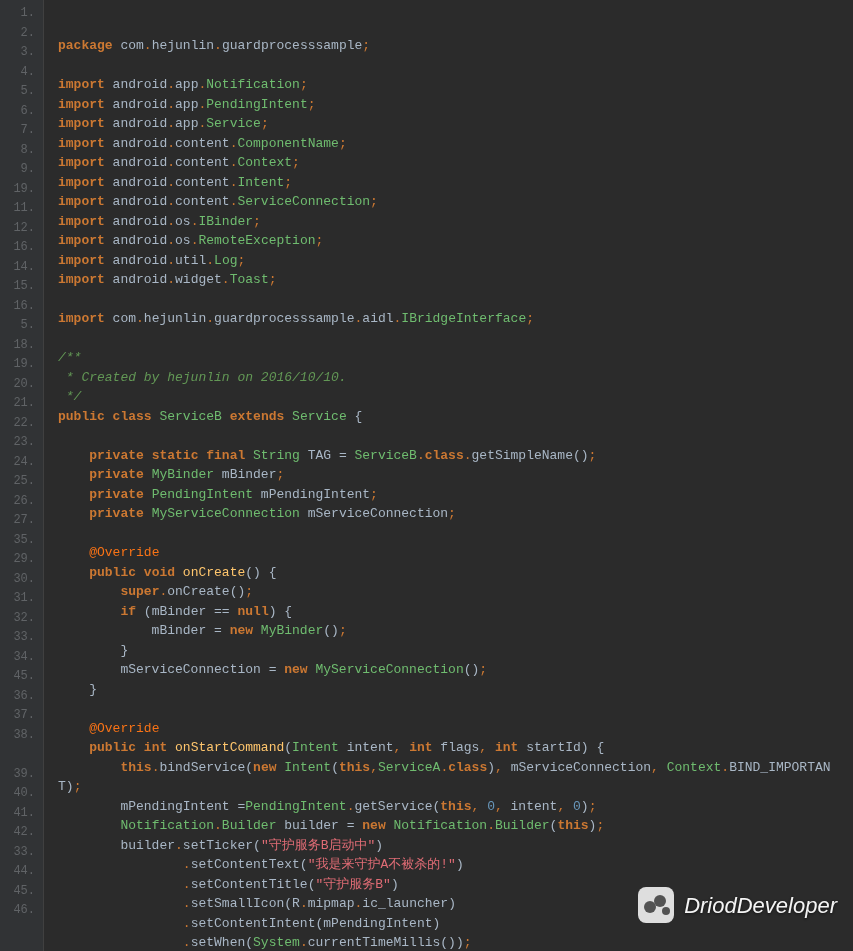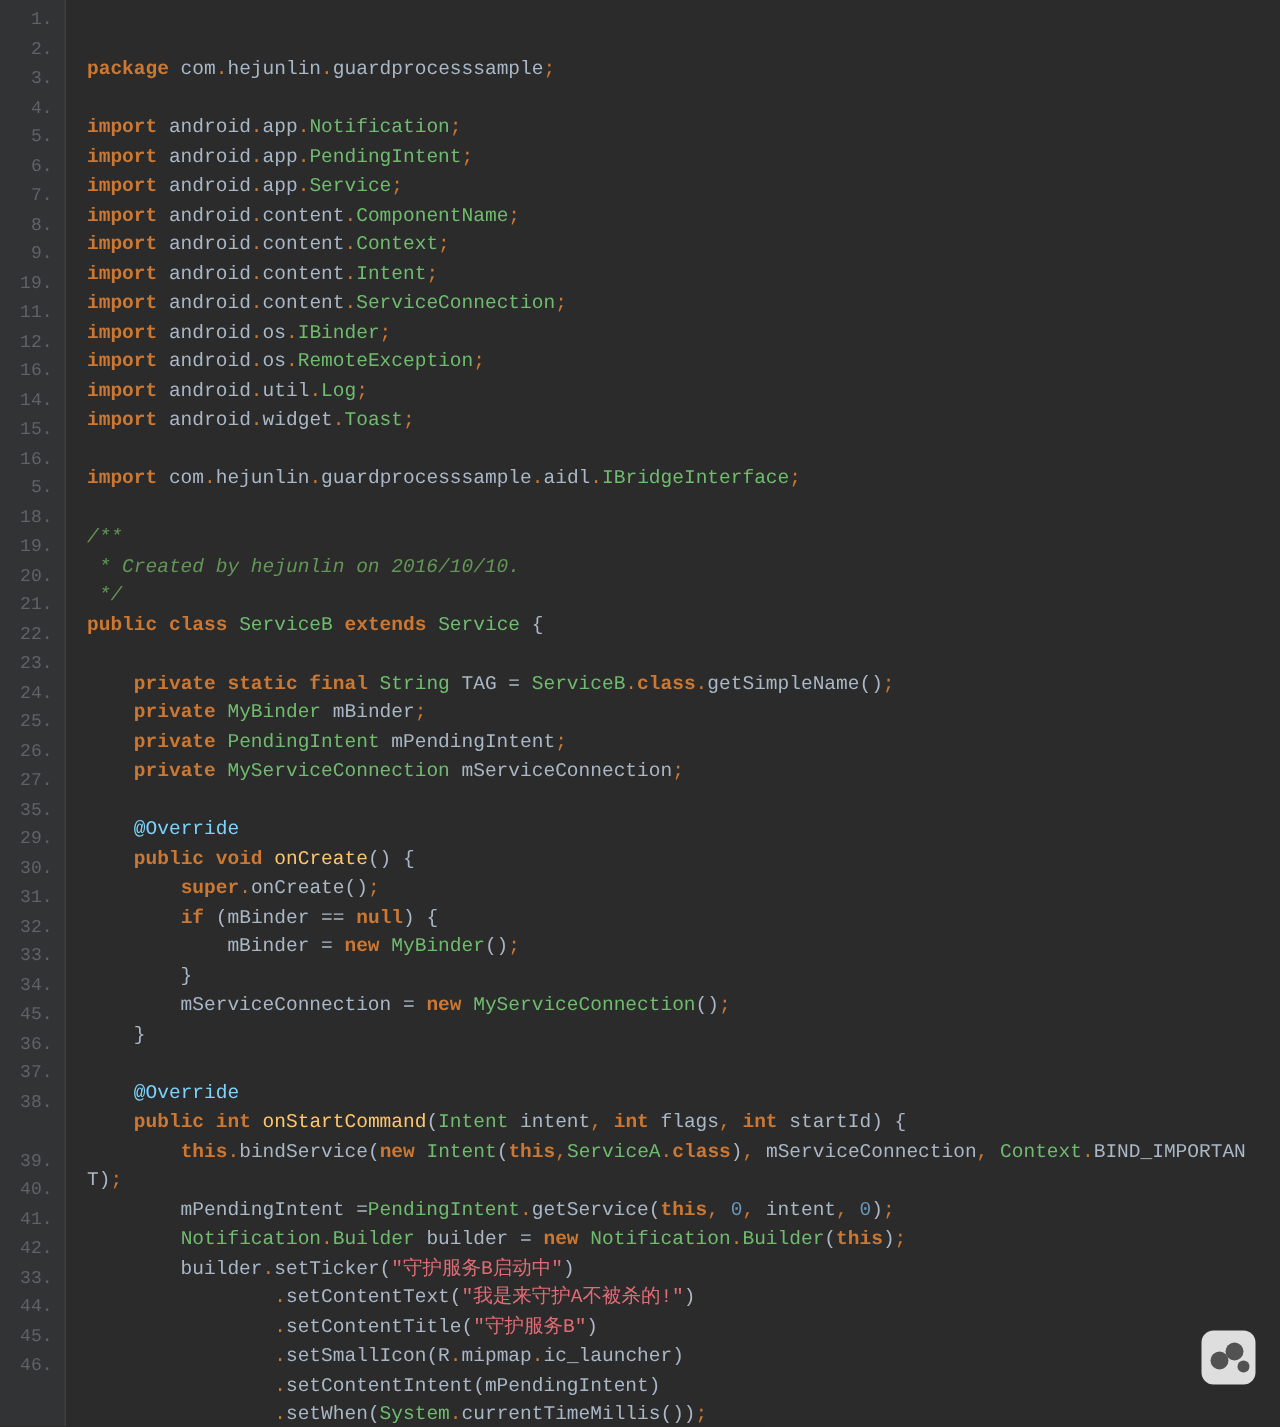--- a/index.html
+++ b/index.html
@@ -39,21 +39,21 @@
   margin-top: 32px;
 }
 .code .line {
   height: 19.5px;
   line-height: 19.5px;
 }
 .kw { color: #cc7832; font-weight: bold; }
 .cls { color: #6fbc6f; text-align: center; }
 .str { color: #e06c75; }
 .num { color: #6897bb; }
-.ann { color: #7dd3fc; }
+.ann { color: #f97316; }
 .cmt { color: #629755; font-style: italic; }
 .method { color: #ffc66d; }
 .norm { color: #a9b7c6; }
 .punct { color: #cc7832; }
 .paren { color: #a9b7c6; }
 .watermark {
   position: absolute;
   bottom: 28px;
   right: 16px;
   display: flex;
@@ -136,13 +136,14 @@
       <div class="ln">33.</div>
       <div class="ln">44.</div>
       <div class="ln">45.</div>
       <div class="ln">46.</div>
     </div>
   <div class="code"><div class="line"><span class="kw">package</span><span class="norm"> com</span><span class="punct">.</span><span class="norm">hejunlin</span><span class="punct">.</span><span class="norm">guardprocesssample</span><span class="punct">;</span></div><div class="line">&nbsp;</div><div class="line"><span class="kw">import</span><span class="norm"> android</span><span class="punct">.</span><span class="norm">app</span><span class="punct">.</span><span class="cls">Notification</span><span class="punct">;</span></div><div class="line"><span class="kw">import</span><span class="norm"> android</span><span class="punct">.</span><span class="norm">app</span><span class="punct">.</span><span class="cls">PendingIntent</span><span class="punct">;</span></div><div class="line"><span class="kw">import</span><span class="norm"> android</span><span class="punct">.</span><span class="norm">app</span><span class="punct">.</span><span class="cls">Service</span><span class="punct">;</span></div><div class="line"><span class="kw">import</span><span class="norm"> android</span><span class="punct">.</span><span class="norm">content</span><span class="punct">.</span><span class="cls">ComponentName</span><span class="punct">;</span></div><div class="line"><span class="kw">import</span><span class="norm"> android</span><span class="punct">.</span><span class="norm">content</span><span class="punct">.</span><span class="cls">Context</span><span class="punct">;</span></div><div class="line"><span class="kw">import</span><span class="norm"> android</span><span class="punct">.</span><span class="norm">content</span><span class="punct">.</span><span class="cls">Intent</span><span class="punct">;</span></div><div class="line"><span class="kw">import</span><span class="norm"> android</span><span class="punct">.</span><span class="norm">content</span><span class="punct">.</span><span class="cls">ServiceConnection</span><span class="punct">;</span></div><div class="line"><span class="kw">import</span><span class="norm"> android</span><span class="punct">.</span><span class="norm">os</span><span class="punct">.</span><span class="cls">IBinder</span><span class="punct">;</span></div><div class="line"><span class="kw">import</span><span class="norm"> android</span><span class="punct">.</span><span class="norm">os</span><span class="punct">.</span><span class="cls">RemoteException</span><span class="punct">;</span></div><div class="line"><span class="kw">import</span><span class="norm"> android</span><span class="punct">.</span><span class="norm">util</span><span class="punct">.</span><span class="cls">Log</span><span class="punct">;</span></div><div class="line"><span class="kw">import</span><span class="norm"> android</span><span class="punct">.</span><span class="norm">widget</span><span class="punct">.</span><span class="cls">Toast</span><span class="punct">;</span></div><div class="line">&nbsp;</div><div class="line"><span class="kw">import</span><span class="norm"> com</span><span class="punct">.</span><span class="norm">hejunlin</span><span class="punct">.</span><span class="norm">guardprocesssample</span><span class="punct">.</span><span class="norm">aidl</span><span class="punct">.</span><span class="cls">IBridgeInterface</span><span class="punct">;</span></div><div class="line">&nbsp;</div><div class="line"><span class="cmt">/**</span></div><div class="line"><span class="cmt"> * Created by hejunlin on 2016/10/10.</span></div><div class="line"><span class="cmt"> */</span></div><div class="line"><span class="kw">public class</span><span class="norm"> </span><span class="cls">ServiceB</span><span class="norm"> </span><span class="kw">extends</span><span class="norm"> </span><span class="cls">Service</span><span class="norm"> {</span></div><div class="line">&nbsp;</div><div class="line"><span class="norm">    </span><span class="kw">private static final</span><span class="norm"> </span><span class="cls">String</span><span class="norm"> TAG = </span><span class="cls">ServiceB</span><span class="punct">.</span><span class="kw">class</span><span class="punct">.</span><span class="norm">getSimpleName</span><span class="paren">()</span><span class="punct">;</span></div><div class="line"><span class="norm">    </span><span class="kw">private</span><span class="norm"> </span><span class="cls">MyBinder</span><span class="norm"> mBinder</span><span class="punct">;</span></div><div class="line"><span class="norm">    </span><span class="kw">private</span><span class="norm"> </span><span class="cls">PendingIntent</span><span class="norm"> mPendingIntent</span><span class="punct">;</span></div><div class="line"><span class="norm">    </span><span class="kw">private</span><span class="norm"> </span><span class="cls">MyServiceConnection</span><span class="norm"> mServiceConnection</span><span class="punct">;</span></div><div class="line">&nbsp;</div><div class="line"><span class="norm">    </span><span class="ann">@Override</span></div><div class="line"><span class="norm">    </span><span class="kw">public void</span><span class="norm"> </span><span class="method">onCreate</span><span class="paren">()</span><span class="norm"> {</span></div><div class="line"><span class="norm">        </span><span class="kw">super</span><span class="punct">.</span><span class="norm">onCreate</span><span class="paren">()</span><span class="punct">;</span></div><div class="line"><span class="norm">        </span><span class="kw">if</span><span class="norm"> </span><span class="paren">(</span><span class="norm">mBinder == </span><span class="kw">null</span><span class="paren">)</span><span class="norm"> {</span></div><div class="line"><span class="norm">            mBinder = </span><span class="kw">new</span><span class="norm"> </span><span class="cls">MyBinder</span><span class="paren">()</span><span class="punct">;</span></div><div class="line"><span class="norm">        }</span></div><div class="line"><span class="norm">        mServiceConnection = </span><span class="kw">new</span><span class="norm"> </span><span class="cls">MyServiceConnection</span><span class="paren">()</span><span class="punct">;</span></div><div class="line"><span class="norm">    }</span></div><div class="line">&nbsp;</div><div class="line"><span class="norm">    </span><span class="ann">@Override</span></div><div class="line"><span class="norm">    </span><span class="kw">public int</span><span class="norm"> </span><span class="method">onStartCommand</span><span class="paren">(</span><span class="cls">Intent</span><span class="norm"> intent</span><span class="punct">,</span><span class="norm"> </span><span class="kw">int</span><span class="norm"> flags</span><span class="punct">,</span><span class="norm"> </span><span class="kw">int</span><span class="norm"> startId</span><span class="paren">)</span><span class="norm"> {</span></div><div class="line"><span class="norm">        </span><span class="kw">this</span><span class="punct">.</span><span class="norm">bindService</span><span class="paren">(</span><span class="kw">new</span><span class="norm"> </span><span class="cls">Intent</span><span class="paren">(</span><span class="kw">this</span><span class="punct">,</span><span class="cls">ServiceA</span><span class="punct">.</span><span class="kw">class</span><span class="paren">)</span><span class="punct">,</span><span class="norm"> mServiceConnection</span><span class="punct">,</span><span class="norm"> </span><span class="cls">Context</span><span class="punct">.</span><span class="norm">BIND_IMPORTAN</span></div><div class="line"><span class="norm">T</span><span class="paren">)</span><span class="punct">;</span></div><div class="line"><span class="norm">        mPendingIntent =</span><span class="cls">PendingIntent</span><span class="punct">.</span><span class="norm">getService</span><span class="paren">(</span><span class="kw">this</span><span class="punct">,</span><span class="norm"> </span><span class="num">0</span><span class="punct">,</span><span class="norm"> intent</span><span class="punct">,</span><span class="norm"> </span><span class="num">0</span><span class="paren">)</span><span class="punct">;</span></div><div class="line"><span class="norm">        </span><span class="cls">Notification</span><span class="punct">.</span><span class="cls">Builder</span><span class="norm"> builder = </span><span class="kw">new</span><span class="norm"> </span><span class="cls">Notification</span><span class="punct">.</span><span class="cls">Builder</span><span class="paren">(</span><span class="kw">this</span><span class="paren">)</span><span class="punct">;</span></div><div class="line"><span class="norm">        builder</span><span class="punct">.</span><span class="norm">setTicker</span><span class="paren">(</span><span class="str">"守护服务B启动中"</span><span class="paren">)</span></div><div class="line"><span class="norm">                </span><span class="punct">.</span><span class="norm">setContentText</span><span class="paren">(</span><span class="str">"我是来守护A不被杀的!"</span><span class="paren">)</span></div><div class="line"><span class="norm">                </span><span class="punct">.</span><span class="norm">setContentTitle</span><span class="paren">(</span><span class="str">"守护服务B"</span><span class="paren">)</span></div><div class="line"><span class="norm">                </span><span class="punct">.</span><span class="norm">setSmallIcon</span><span class="paren">(</span><span class="norm">R</span><span class="punct">.</span><span class="norm">mipmap</span><span class="punct">.</span><span class="norm">ic_launcher</span><span class="paren">)</span></div><div class="line"><span class="norm">                </span><span class="punct">.</span><span class="norm">setContentIntent</span><span class="paren">(</span><span class="norm">mPendingIntent</span><span class="paren">)</span></div><div class="line"><span class="norm">                </span><span class="punct">.</span><span class="norm">setWhen</span><span class="paren">(</span><span class="cls">System</span><span class="punct">.</span><span class="norm">currentTimeMillis</span><span class="paren">())</span><span class="punct">;</span></div></div>
 </div>
 
 <div class="watermark">
   <div class="wm-icon"></div>
+  <span>DriodDeveloper</span>
 </div>
 
 </body></html>

